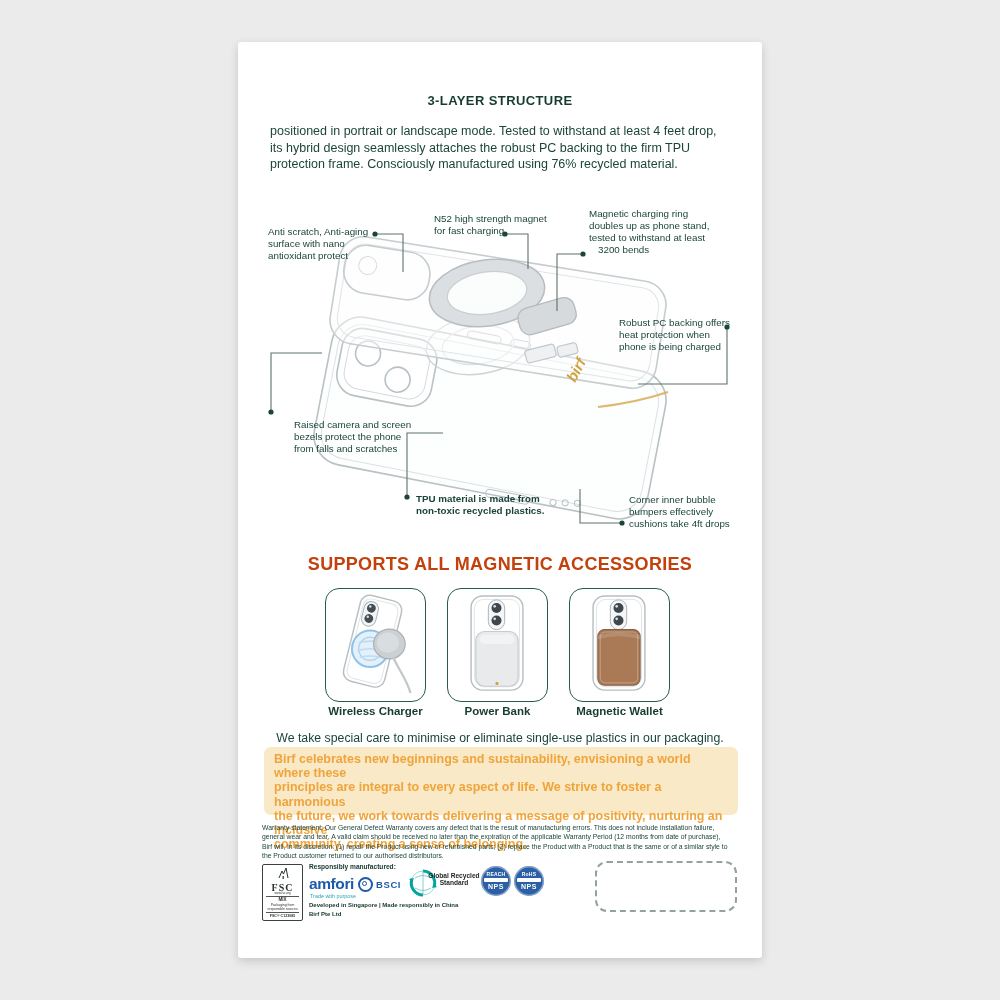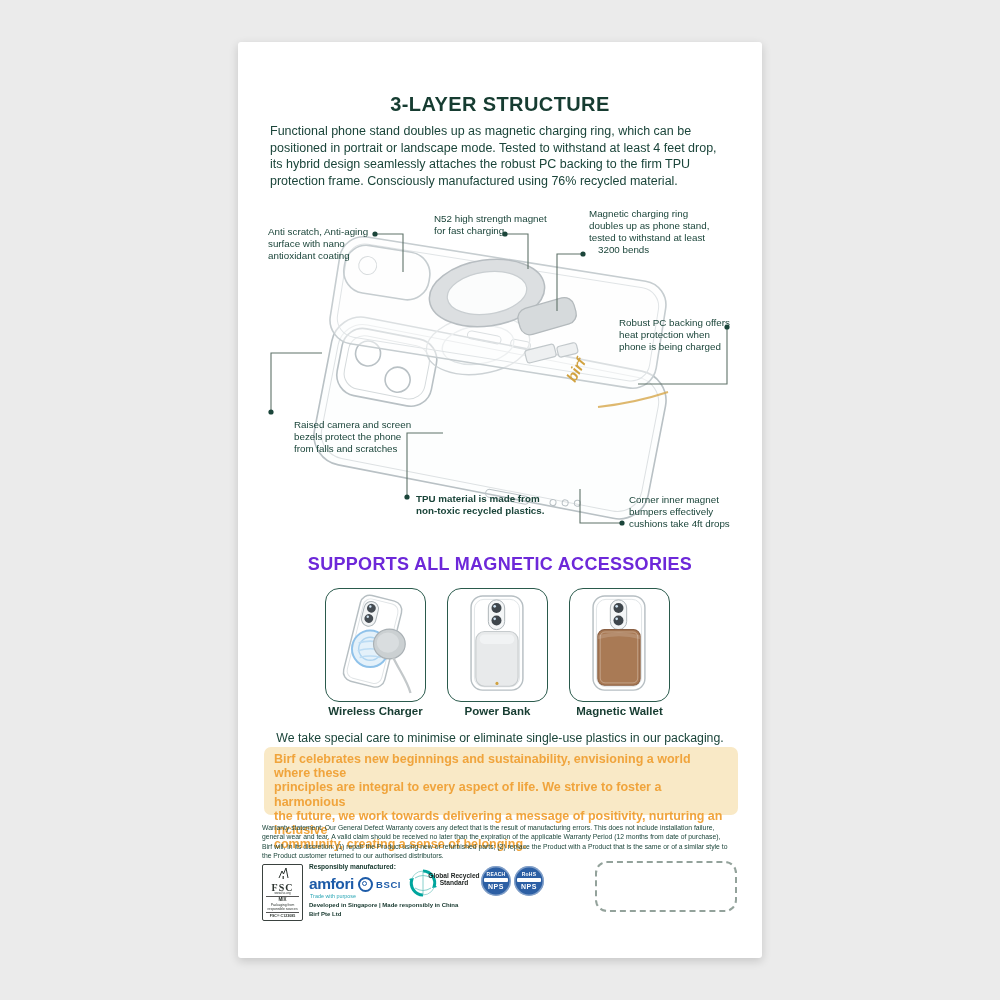--- a/index.html
+++ b/index.html
@@ -1,23 +1,23 @@
 <!DOCTYPE html>
 <html><head>
 <meta charset="utf-8">
 <style>
   html,body{margin:0;padding:0;}
   body{width:1000px;height:1000px;background:#ebebeb;font-family:"Liberation Sans",sans-serif;color:#1b453a;-webkit-text-size-adjust:none;}
   .card{position:absolute;left:238px;top:42px;width:524px;height:916px;background:#ffffff;border-radius:3px;box-shadow:0 3px 10px rgba(0,0,0,.16);overflow:hidden;}
   .abs{position:absolute;}
   .center{left:0;right:0;text-align:center;}
-  .title{top:51px;font-size:20px;font-weight:bold;letter-spacing:.4px;color:#163c31;}
+  .title{top:51px;font-size:13px;font-weight:bold;letter-spacing:.4px;color:#163c31;}
   .intro{left:32px;top:81px;width:464px;font-size:12.5px;line-height:16.6px;color:#1b453a;}
   .co{position:absolute;font-size:9.8px;line-height:12px;color:#1b453a;}
-  .acc-heading{top:512px;font-size:18px;font-weight:bold;letter-spacing:.3px;color:#6d28d9;}
+  .acc-heading{top:512px;font-size:18px;font-weight:bold;letter-spacing:.3px;color:#c2410c;}
   .acc-card{position:absolute;top:546px;width:101px;height:114px;border:1.6px solid #2a5a4c;border-radius:14px;box-sizing:border-box;background:#fff;}
   .acc-label{position:absolute;top:663px;width:101px;text-align:center;font-size:11.5px;font-weight:bold;color:#163c31;}
   .plastics{top:689px;font-size:12.3px;color:#1b453a;}
   .mission{left:26px;top:705px;width:474px;height:68px;background:#f9e9c6;border-radius:7px;box-sizing:border-box;padding:5px 10px;color:#f0a43c;font-size:12.5px;font-weight:bold;line-height:14.2px;}
   .warranty{left:24px;top:781px;width:480px;font-size:6.8px;line-height:9.4px;color:#1b453a;}
   .fsc{left:24px;top:822px;width:41px;height:57px;border:1.2px solid #3a423f;border-radius:2px;box-sizing:border-box;text-align:center;color:#2c332f;overflow:hidden;}
   .fsc .nm{font-family:"Liberation Serif",serif;font-weight:bold;font-size:10px;letter-spacing:1px;line-height:7px;}
   .fsc .url{font-size:3px;line-height:4px;}
   .fsc .mix{font-size:4.5px;font-weight:bold;line-height:6px;border-top:.5px solid #555;margin:1px 3px 0;}
   .fsc .desc{font-size:3.4px;line-height:4px;}
@@ -40,21 +40,20 @@
   .dashedbox{left:357px;top:819px;width:142px;height:51px;border:2px dashed #93a29b;border-radius:12px;box-sizing:border-box;}
 </style>
 </head>
 <body>
 
 <div class="card">
 
   <div class="abs center title">3-LAYER STRUCTURE</div>
 
   <div class="abs intro">
-    <div>Functional phone stand doubles up as magnetic charging ring, which can be</div>
     <div>positioned in portrait or landscape mode.  Tested to withstand at least 4 feet drop,</div>
     <div>its hybrid design seamlessly attaches the robust PC backing to the firm TPU</div>
     <div>protection frame. Consciously manufactured using 76% recycled material.</div>
   </div>
 
   <svg viewBox="256 205 492 337" style="position:absolute;left:18px;top:163px;width:492px;height:337px;">
 
     <g transform="rotate(11 490 418)" fill="none" stroke="#b9c1c5" stroke-width="1.6">
       <rect x="320" y="343" width="340" height="150" rx="30" fill="rgba(252,253,254,0.55)"></rect>
       <rect x="327" y="350" width="326" height="136" rx="25" stroke="#dde1e3" stroke-width="1"></rect>
@@ -113,21 +112,21 @@
         <circle cx="727" cy="327" r="2.6"></circle>
       <circle cx="271" cy="412" r="2.6"></circle>
         <circle cx="407" cy="497" r="2.6"></circle>
       <circle cx="622" cy="523" r="2.6"></circle>
     </g>
   </svg>
 
   <div class="co" style="left:30px;top:184px;width:108px;">
     <div>Anti scratch, Anti-aging</div>
     <div>surface with nano</div>
-    <div>antioxidant coating</div>
+    <div>antioxidant protect</div>
   </div>
   <div class="co" style="left:196px;top:171px;width:126px;">
     <div>N52 high strength magnet</div>
     <div>for fast charging</div>
   </div>
   <div class="co" style="left:351px;top:166px;width:134px;">
     <div>Magnetic charging ring</div>
     <div>doubles up as phone stand,</div>
     <div>tested to withstand at least</div>
     <div style="padding-left:9px;">3200 bends</div>
@@ -140,21 +139,21 @@
   <div class="co" style="left:28px;top:377px;width:122px;margin-left:28px;">
     <div>Raised camera and screen</div>
     <div>bezels protect the phone</div>
     <div>from falls and scratches</div>
   </div>
   <div class="co" style="left:178px;top:451px;width:136px;font-weight:bold;">
     <div>TPU material is made from</div>
     <div>non-toxic recycled plastics.</div>
   </div>
   <div class="co" style="left:391px;top:452px;width:118px;">
-    <div>Corner inner magnet</div>
+    <div>Corner inner bubble</div>
     <div>bumpers effectively</div>
     <div>cushions take 4ft drops</div>
   </div>
 
   <div class="abs center acc-heading">SUPPORTS ALL MAGNETIC ACCESSORIES</div>
 
   <div class="acc-card" style="left:87px;">
     <svg viewBox="0 0 101 114" width="97" height="110">
       <g transform="rotate(14 48 56)">
         <rect x="26" y="8" width="44" height="92" rx="10" fill="#ffffff" stroke="#b7bfc3" stroke-width="1.5"></rect>

